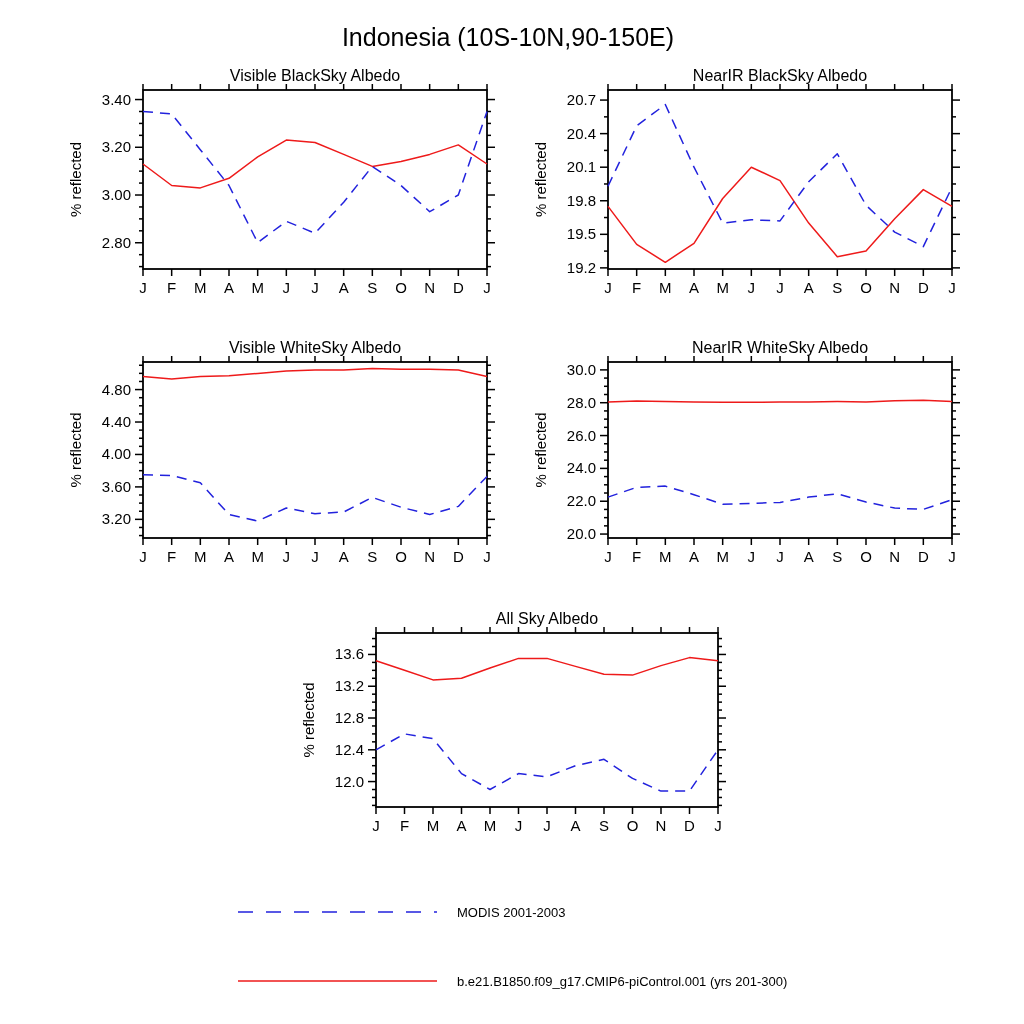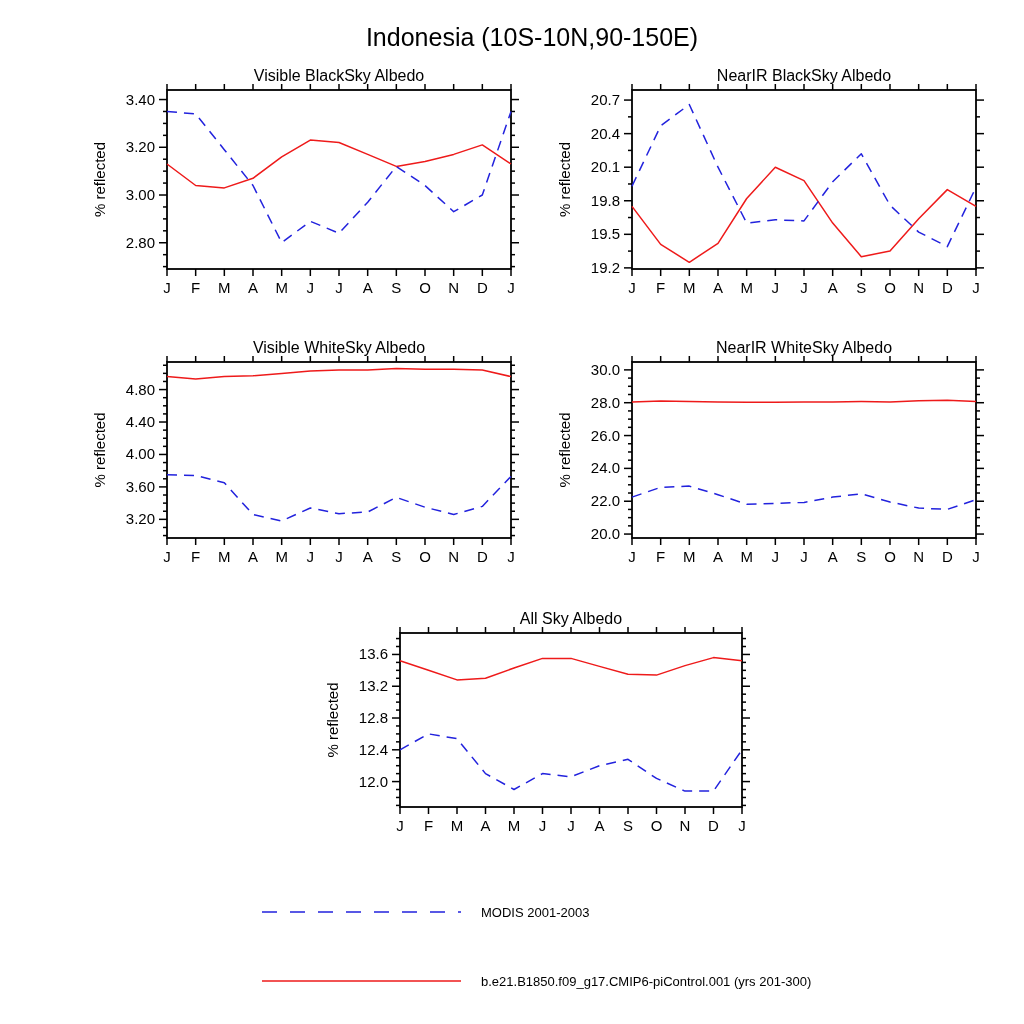--- a/index.html
+++ b/index.html
@@ -1,17 +1,17 @@
 <!DOCTYPE html>
 <html><head>
 <meta charset="utf-8">
 <style>
   html,body{margin:0;padding:0;background:#fff;}
   #page{position:relative;width:860px;height:1024px;background:#ffffff;
-        font-family:"Liberation Sans", sans-serif;padding-left:24px;}
+        font-family:"Liberation Sans", sans-serif;}
   svg text{font-family:"Liberation Sans", sans-serif;fill:#000;}
   .main-title{font-size:25px;}
   .legend-label{font-size:13px;}
 </style>
 </head>
 <body>
 
 <div id="page">
   <svg id="fig" width="1024" height="1024" viewBox="0 0 1024 1024">
 

